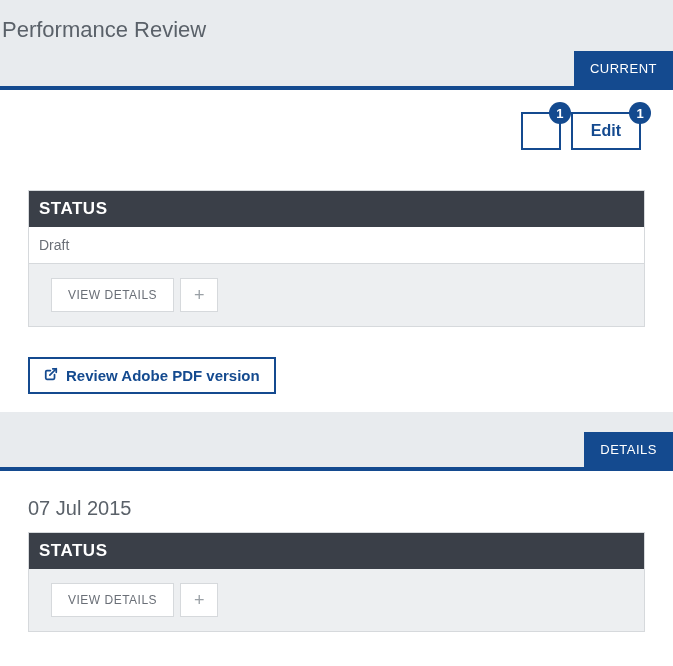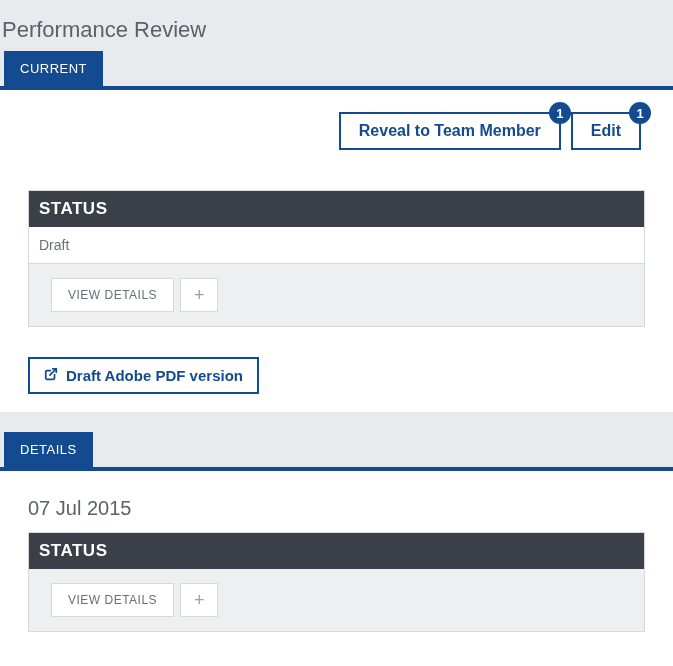--- a/index.html
+++ b/index.html
@@ -11,20 +11,21 @@
   }
   .page-title {
     font-size: 22px;
     font-weight: 400;
     color: #5a6169;
     padding: 17px 0 8px 2px;
   }
   .tab-bar {
     border-bottom: 4px solid #144a8f;
     display: flex;
+    justify-content: flex-end;
   }
   .tab {
     background: #144a8f;
     color: #fff;
     font-size: 13px;
     letter-spacing: 0.5px;
     padding: 10px 16px;
     margin-left: 4px;
     font-weight: 400;
   }
@@ -145,21 +146,20 @@
 <div class="page-title">Performance Review</div>
 
 <div class="tab-bar">
   <div class="tab">CURRENT</div>
 </div>
 
 <div class="section">
 
   <div class="actions-row">
     <div class="action-btn">
-      <span>Reveal to Team Member</span>
       <span class="badge">1</span>
     </div>
     <div class="action-btn">
       <span>Edit</span>
       <span class="badge">1</span>
     </div>
   </div>
 
   <div class="current-spacer"></div>
 
@@ -174,21 +174,21 @@
 
   <div class="pdf-row">
     <div class="pdf-btn">
       <span>
         <svg viewBox="0 0 24 24" fill="none" stroke="#144a8f" stroke-width="3" stroke-linecap="round" stroke-linejoin="round">
           <path d="M18 13v6a2 2 0 0 1-2 2H5a2 2 0 0 1-2-2V8a2 2 0 0 1 2-2h6"></path>
           <polyline points="15 3 21 3 21 9"></polyline>
           <line x1="10" y1="14" x2="21" y2="3"></line>
         </svg>
       </span>
-      <span>Draft Adobe PDF version</span>
+      <span>Review Adobe PDF version</span>
     </div>
   </div>
 
 </div>
 
 <div class="divider-gap"></div>
 
 <div class="tab-bar">
   <div class="tab">DETAILS</div>
 </div>

